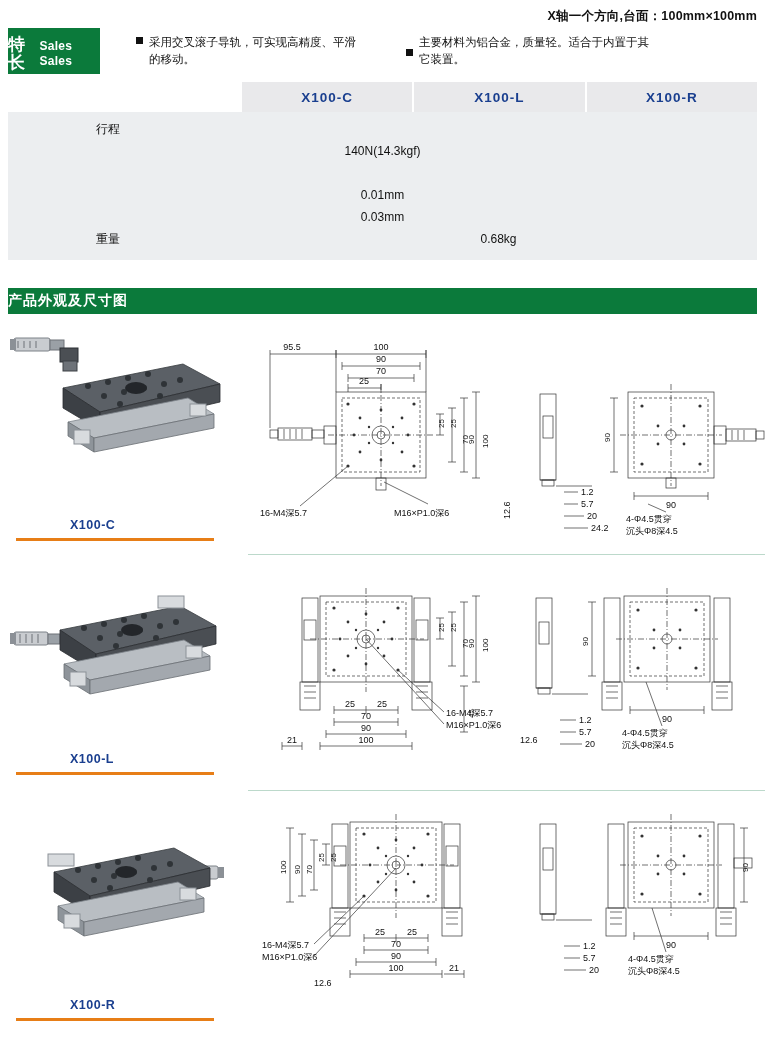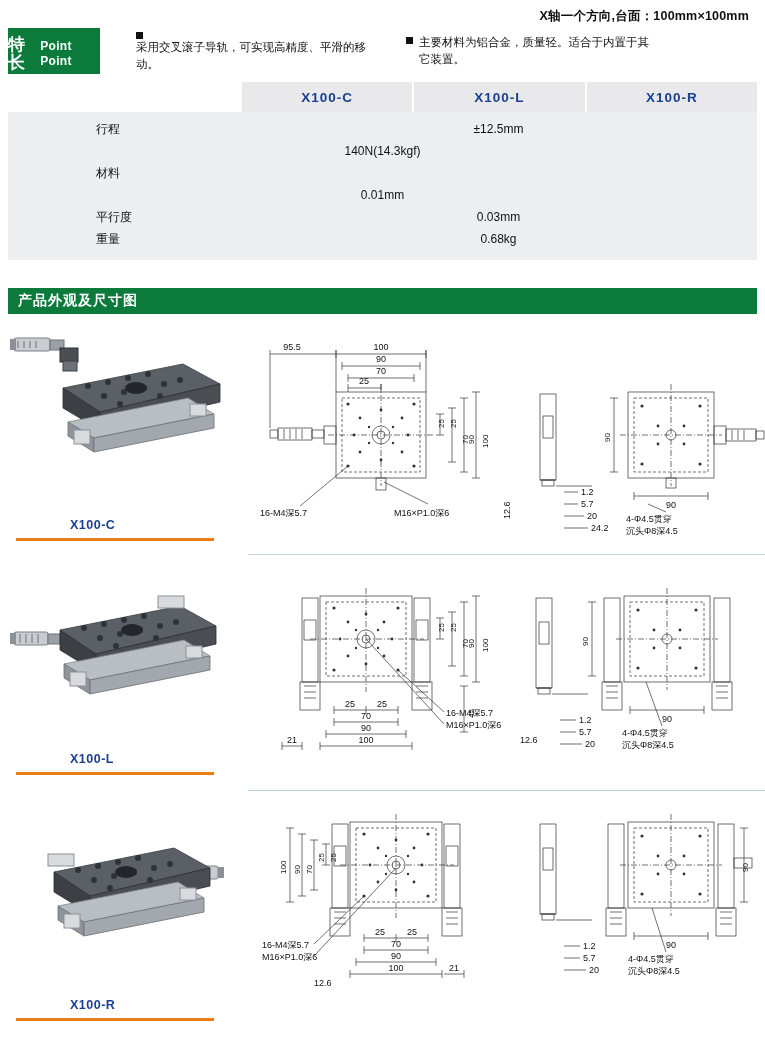--- a/index.html
+++ b/index.html
@@ -8,21 +8,21 @@
     background:#ffffff;
     font-family:"Liberation Sans","DejaVu Sans",sans-serif;
     color:#111;
     position:relative;
     overflow:hidden;
   }
   .page{position:relative;width:765px;height:1046px;}
 
   
   .top-note{
-    position:absolute;right:16px;top:8px;
+    position:absolute;right:8px;top:8px;
     font-size:12.5px;font-weight:bold;color:#111;
     letter-spacing:0.2px;
   }
 
   
   .sales-band{
     position:absolute;left:8px;top:28px;width:749px;height:46px;
     background:#0b7a3b;
   }
   .sales-left{
@@ -34,22 +34,22 @@
   .sales-left .en{font-size:12px;font-weight:bold;line-height:1.2;letter-spacing:0.3px;}
   .sales-right{
     position:absolute;left:92px;top:0;right:0;height:46px;
     background:#ffffff;
     display:flex;align-items:center;
   }
   .sp-item{display:flex;align-items:flex-start;font-size:11.5px;color:#111;line-height:1.45;}
   .sp-item .sq{
     display:inline-block;width:7px;height:7px;background:#111;margin:3px 6px 0 0;flex:none;
   }
-  .sp-1{margin-left:36px;width:230px;flex-direction:column;}
-  .sp-2{margin-left:40px;width:250px;}
+  .sp-1{margin-left:36px;width:230px;}
+  .sp-2{margin-left:40px;width:250px;align-items:center;}
 
   
   .spec{
     position:absolute;left:8px;top:82px;width:749px;
   }
   .spec-head{
     display:flex;height:30px;
   }
   .spec-head .blank{width:232px;background:#ffffff;}
   .spec-head .hcell{
@@ -65,21 +65,21 @@
     font-size:12px;color:#111;
   }
   .srow .val{
     flex:1;text-align:center;font-size:12px;color:#111;
   }
 
   
   .sec-title{
     position:absolute;left:8px;top:288px;width:749px;height:26px;
     background:#0b7a3b;color:#fff;font-size:14px;font-weight:bold;
-    display:flex;align-items:center;padding-left:10px;box-sizing:border-box;
+    display:flex;align-items:center;padding-left:0;box-sizing:border-box;
     letter-spacing:1px;
   }
 
   
   .prod{
     position:absolute;left:8px;width:749px;
   }
   .p1{top:326px;height:230px;}
   .p2{top:560px;height:232px;}
   .p3{top:796px;height:240px;}
@@ -110,21 +110,21 @@
 </head>
 <body>
 
 <div class="page">
 
   <div class="top-note">X轴一个方向,台面：100mm×100mm</div>
 
   <div class="sales-band">
     <div class="sales-left">
       <span class="cn">特长</span>
-      <span class="en">Point Point</span>
+      <span class="en">Sales Sales</span>
     </div>
     <div class="sales-right">
       <div class="sp-item sp-1">
         <span class="sq"></span>
         <span>采用交叉滚子导轨，可实现高精度、平滑的移动。</span>
       </div>
       <div class="sp-item sp-2">
         <span class="sq"></span>
         <span>主要材料为铝合金，质量轻。适合于内置于其它装置。</span>
       </div>
@@ -134,33 +134,30 @@
   <div class="spec">
     <div class="spec-head">
       <div class="blank"></div>
       <div class="hcell">X100-C</div>
       <div class="hcell">X100-L</div>
       <div class="hcell">X100-R</div>
     </div>
     <div class="spec-body">
       <div class="srow">
         <div class="lbl">行程</div>
-        <div class="val" style="flex:3">±12.5mm</div>
       </div>
       <div class="srow">
         <div class="val" style="flex:3">140N(14.3kgf)</div>
       </div>
       <div class="srow">
-        <div class="lbl">材料</div>
       </div>
       <div class="srow">
         <div class="val" style="flex:3">0.01mm</div>
       </div>
       <div class="srow">
-        <div class="lbl">平行度</div>
         <div class="val" style="flex:3">0.03mm</div>
       </div>
       <div class="srow">
         <div class="lbl">重量</div>
         <div class="val" style="flex:3">0.68kg</div>
       </div>
     </div>
   </div>
 
   <div class="sec-title">产品外观及尺寸图</div>

